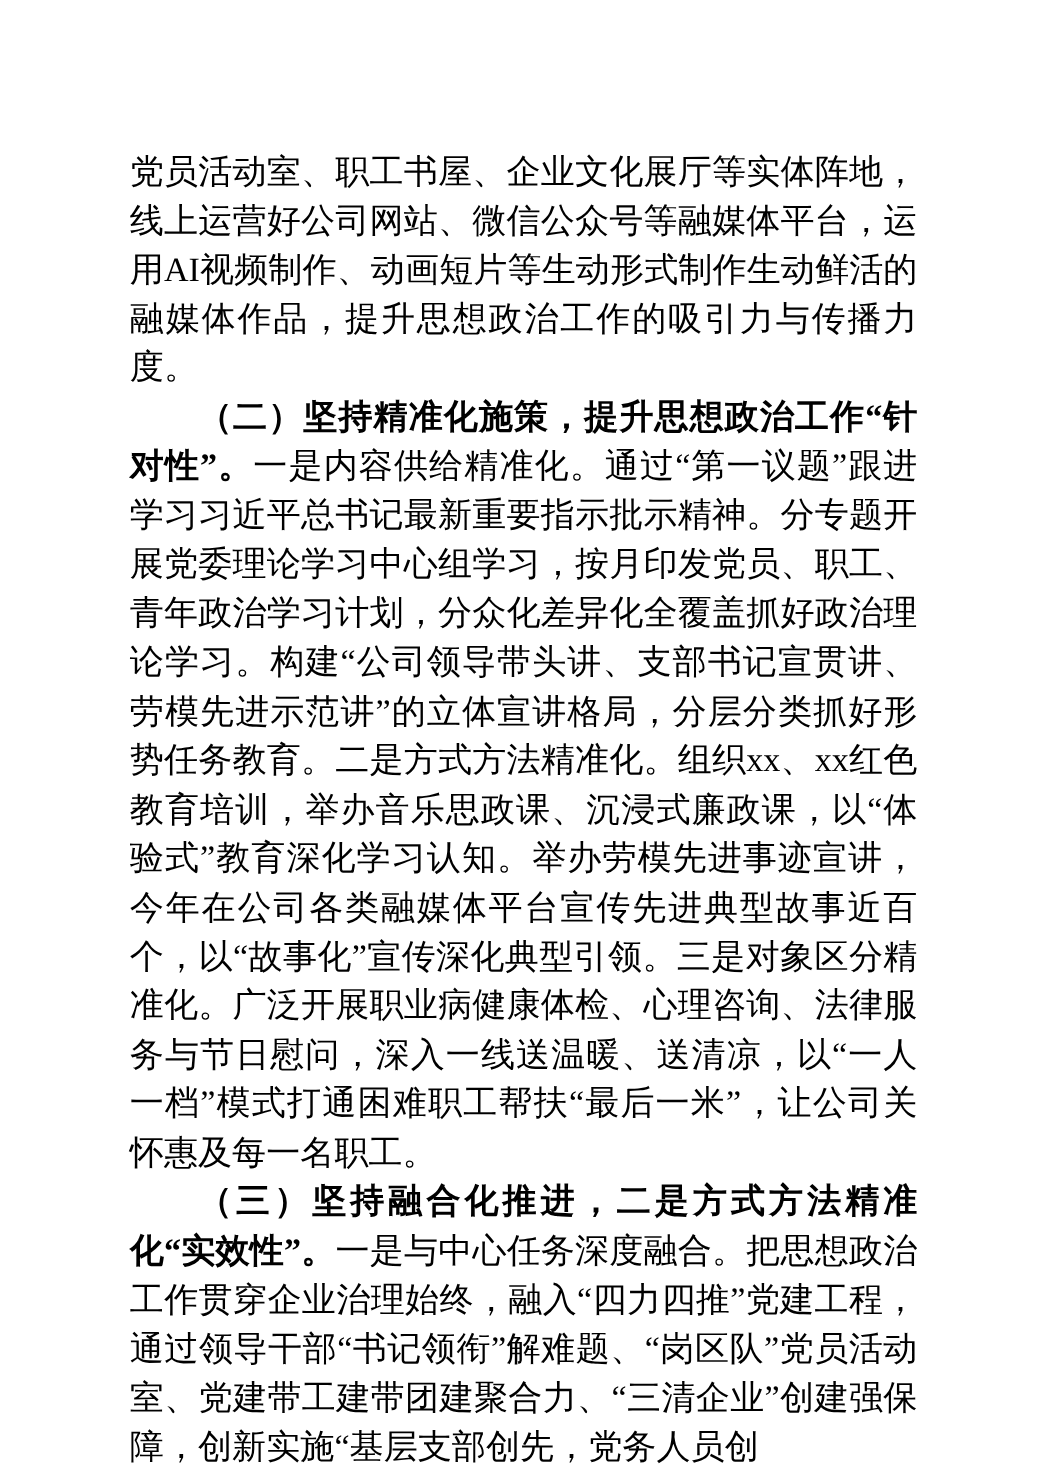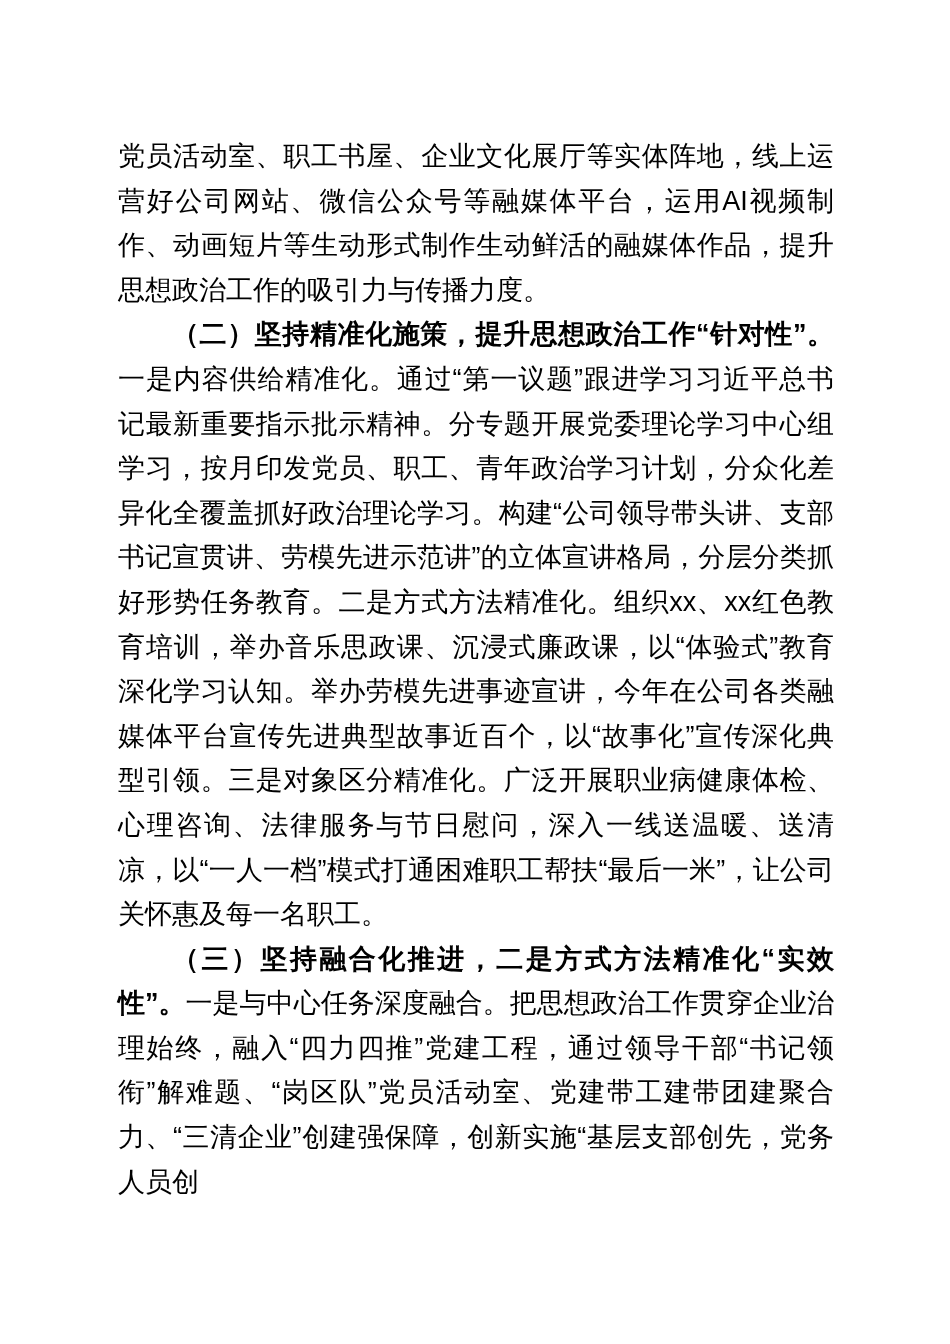--- a/index.html
+++ b/index.html
@@ -13,22 +13,22 @@
     overflow: hidden;
   }
   .page {
     box-sizing: border-box;
     width: 950px;
     height: 1344px;
     background: #ffffff;
     padding: 134px 116px 0 118px;
   }
   .doc-body {
-    font-family: Liberation Sans, sans-serif;
-    font-size: 27px;
+    font-family: Liberation Serif, serif;
+    font-size: 31px;
     line-height: 44.6px;
     color: #000000;
     text-align: justify;
     text-justify: inter-character;
     letter-spacing: 0;
   }
   .para {
     margin: 0;
     padding: 0;
     word-break: break-all;

